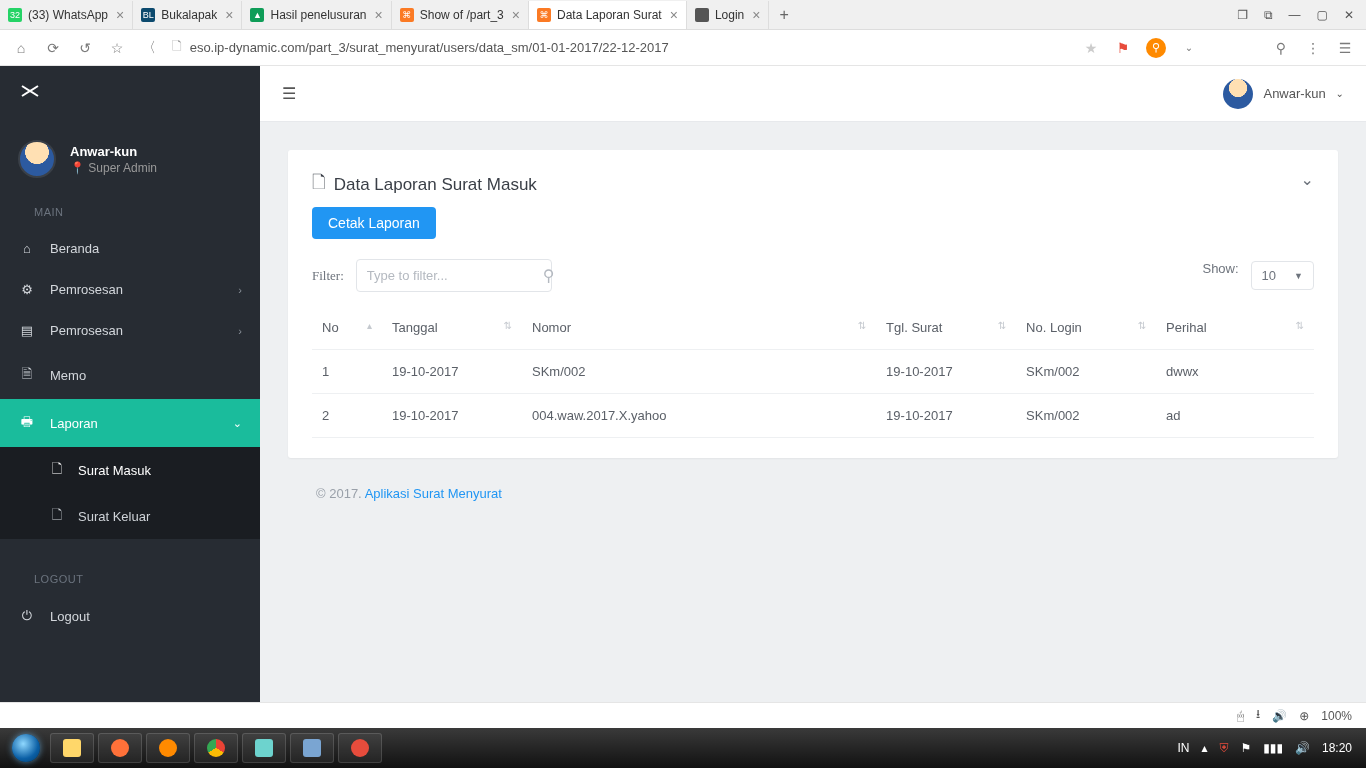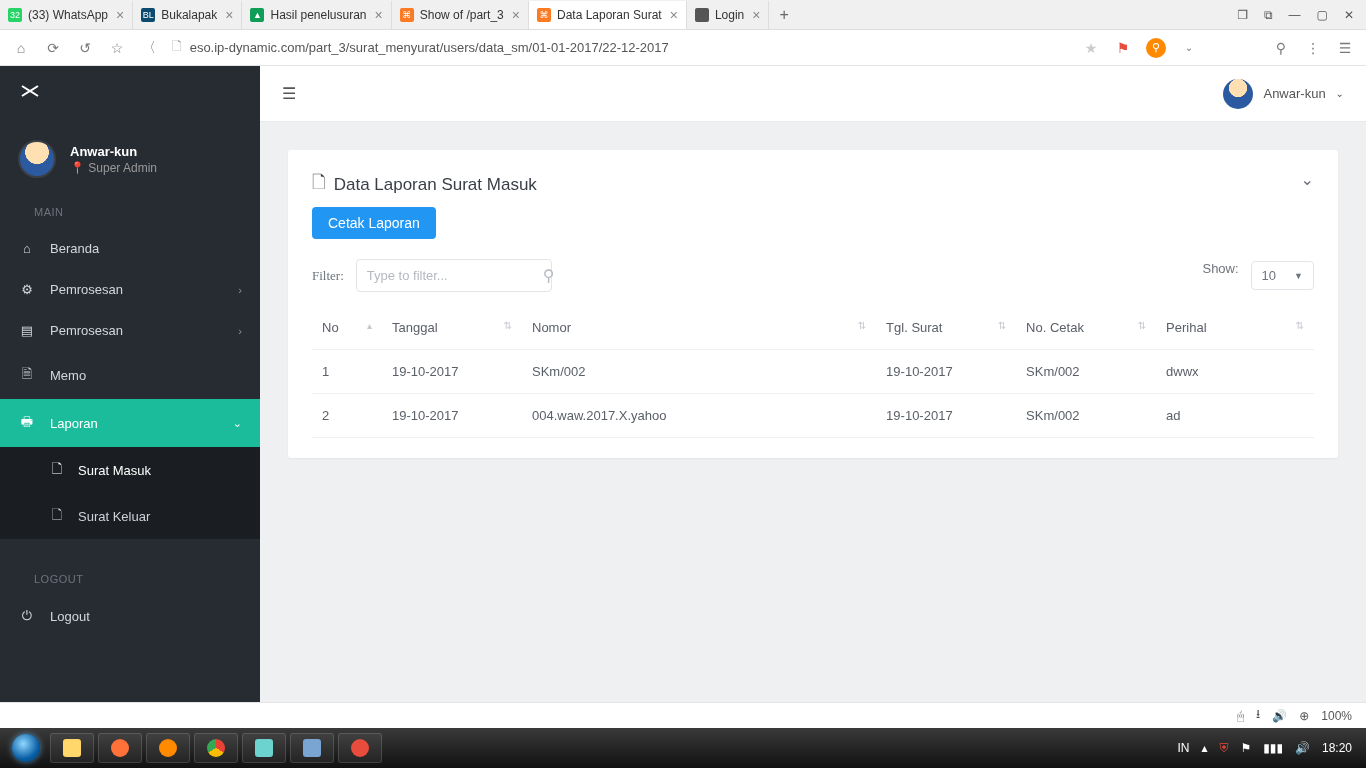--- a/index.html
+++ b/index.html
@@ -244,21 +244,21 @@
           </div>
         </div>
 
         <table>
           <thead>
             <tr>
               <th style="width:70px"><span>No</span><span class="sort">▴</span></th>
               <th style="width:140px"><span>Tanggal</span><span class="sort">⇅</span></th>
               <th><span>Nomor</span><span class="sort">⇅</span></th>
               <th style="width:140px"><span>Tgl. Surat</span><span class="sort">⇅</span></th>
-              <th style="width:140px"><span>No. Cetak</span><span class="sort">⇅</span></th>
+              <th style="width:140px"><span>No. Login</span><span class="sort">⇅</span></th>
               <th><span>Perihal</span><span class="sort">⇅</span></th>
             </tr>
           </thead>
           <tbody>
             <tr>
               <td>1</td>
               <td>19-10-2017</td>
               <td>SKm/002</td>
               <td>19-10-2017</td>
               <td>SKm/002</td>
@@ -270,20 +270,23 @@
               <td>004.waw.2017.X.yahoo</td>
               <td>19-10-2017</td>
               <td>SKm/002</td>
               <td>ad</td>
             </tr>
           </tbody>
         </table>
 
       </div>
 
+      <div class="footer">
+        <span>© 2017. </span><a href="#">Aplikasi Surat Menyurat</a>
+      </div>
     </div>
   </div>
 </div>
 
 <div class="os-status">
   <span>🖱</span>
   <span>⭳</span>
   <span>🔊</span>
   <span>⊕</span>
   <span>100%</span>

